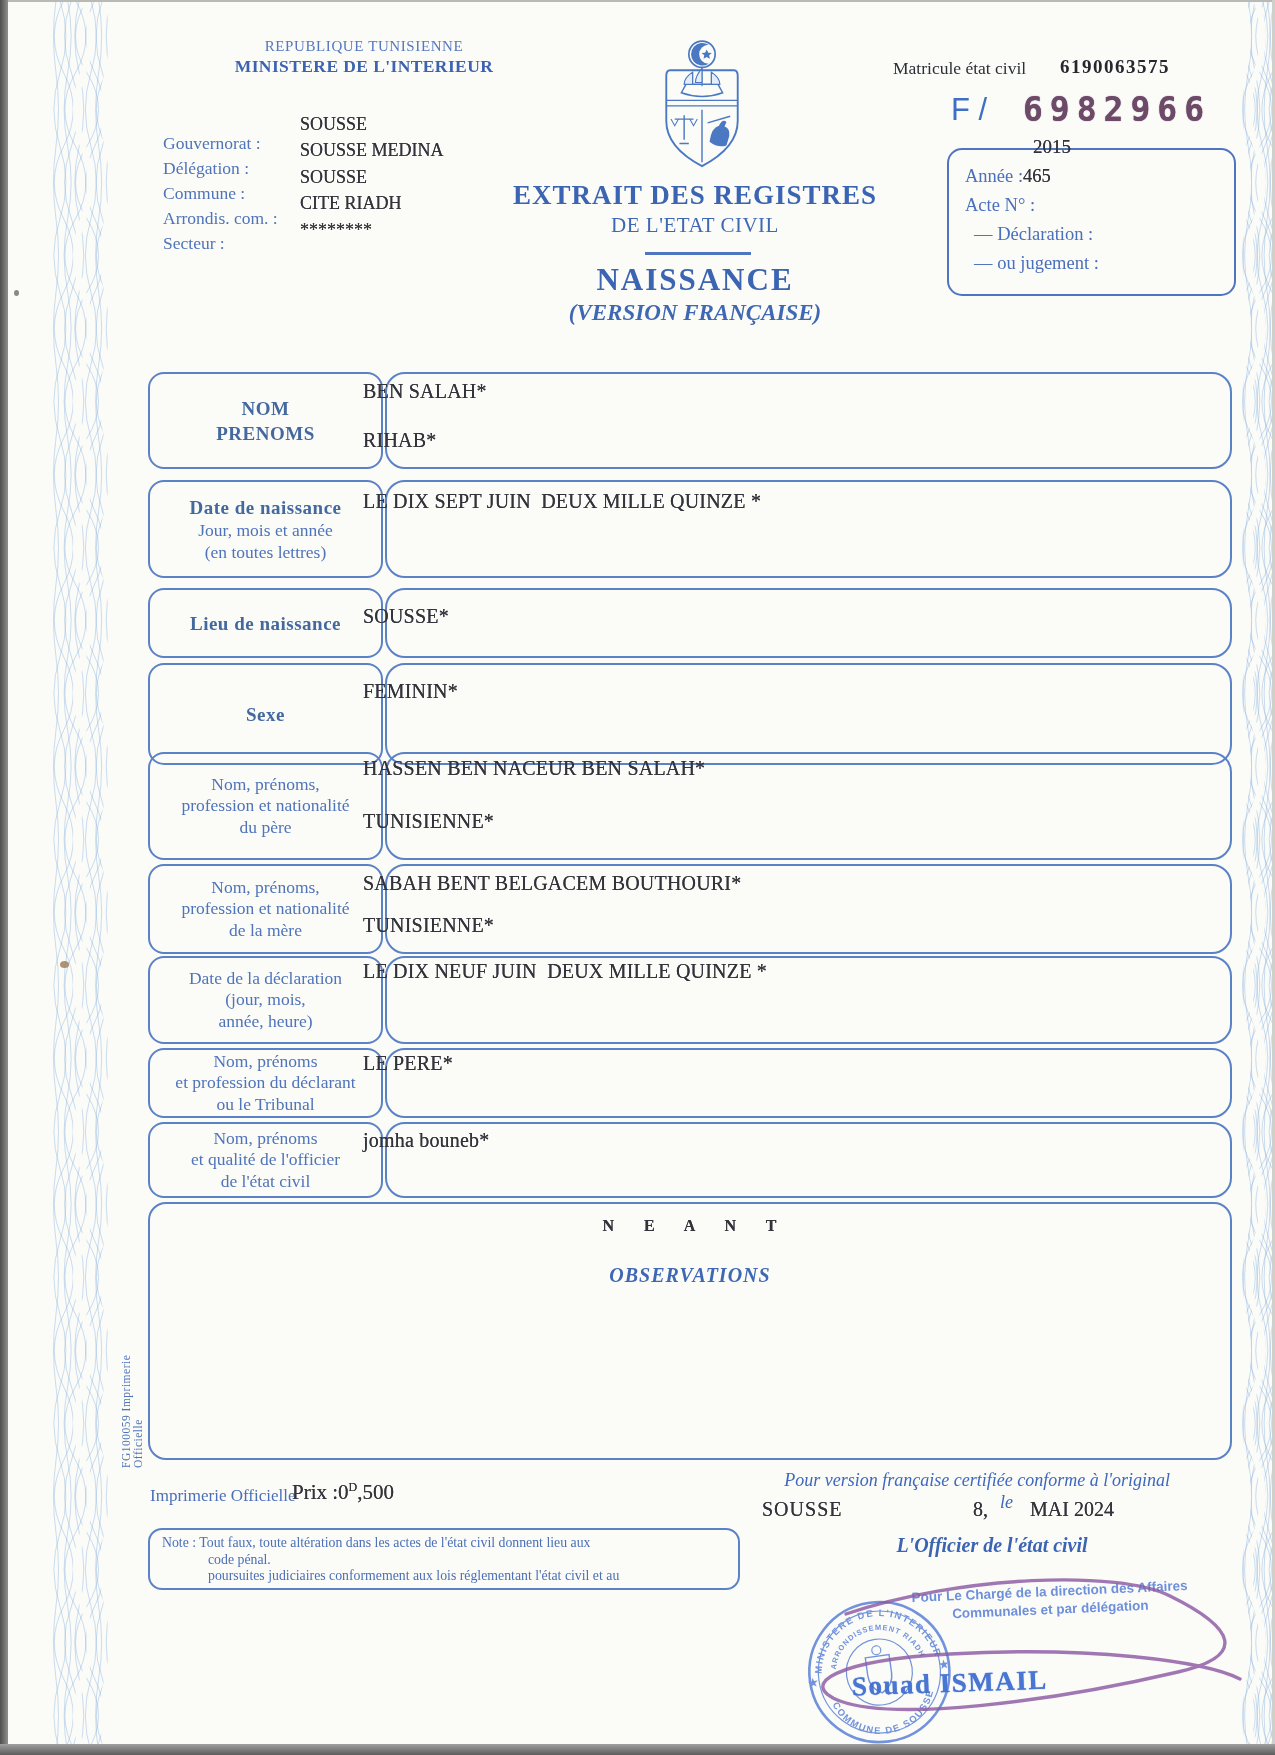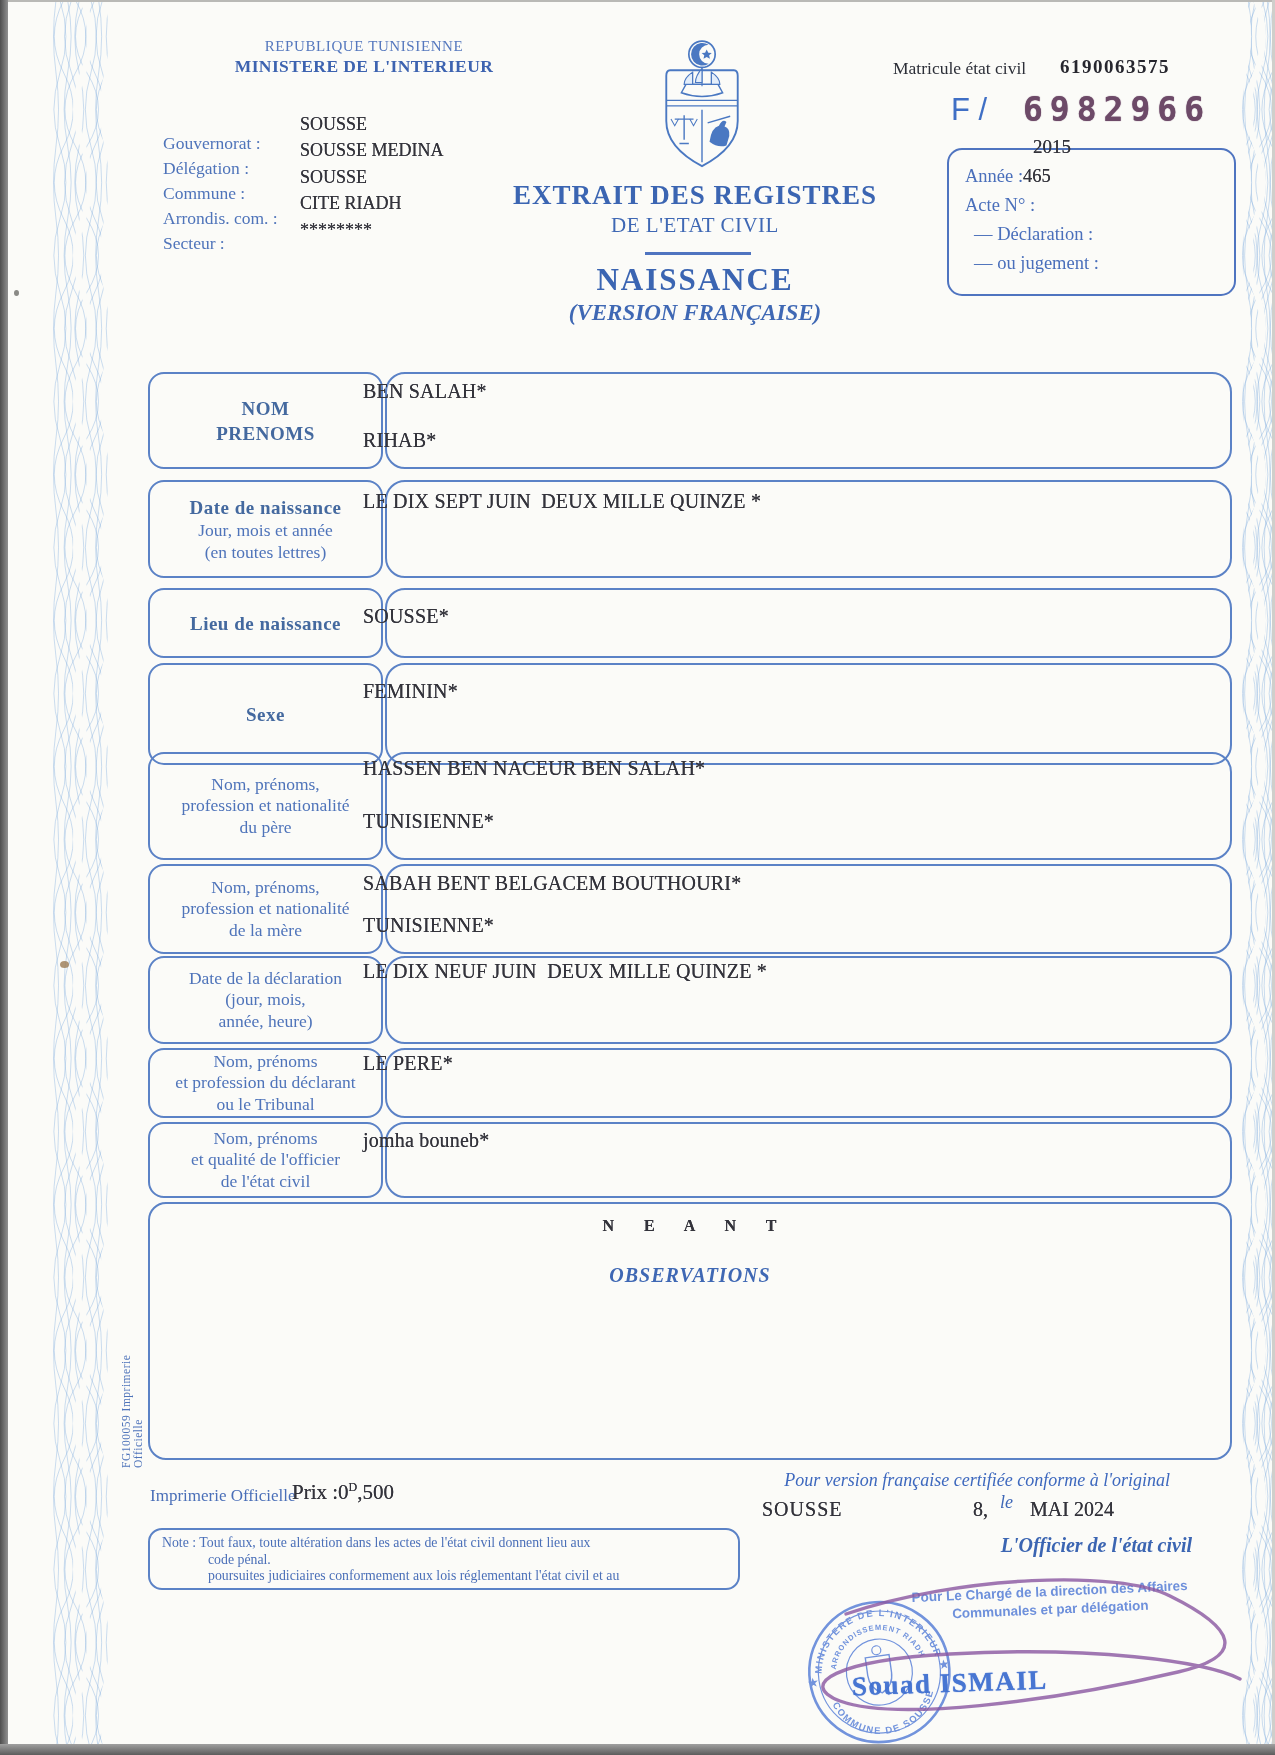--- a/index.html
+++ b/index.html
@@ -53,21 +53,21 @@
   .prix{position:absolute;left:292px;top:1480px;font-size:21px;}
   .prix sup{font-size:12px;}
   .note-box{position:absolute;left:148px;top:1528px;width:592px;height:62px;border:2.2px solid #5b82c6;border-radius:14px;
             box-sizing:border-box;padding:5px 12px 0 12px;font-size:13.8px;line-height:16.5px;color:#4a6fb8;}
   .note-box .ind{padding-left:46px;display:block;}
   .certify{position:absolute;left:700px;top:1470px;width:470px;text-align:right;font-size:18px;font-style:italic;color:#3d68be;}
   .city{position:absolute;left:762px;top:1498px;font-size:20px;letter-spacing:1px;}
   .day{position:absolute;left:973px;top:1498px;font-size:20px;}
   .le{position:absolute;left:1000px;top:1492px;font-size:18px;font-style:italic;color:#3f68b8;}
   .maidate{position:absolute;left:1030px;top:1498px;font-size:20px;}
-  .officer-title{position:absolute;left:792px;top:1534px;width:400px;text-align:right;font-size:20px;font-weight:bold;font-style:italic;color:#3b65b2;}
+  .officer-title{position:absolute;left:792px;top:1534px;width:400px;text-align:center;font-size:20px;font-weight:bold;font-style:italic;color:#3b65b2;}
   .deleg{position:absolute;left:850px;top:1583px;width:400px;text-align:center;font-size:13.5px;font-weight:bold;line-height:18px;
          color:#5b82d8;opacity:.88;transform:rotate(-2.5deg);font-family:"Liberation Sans",sans-serif;}
   .round-stamp{position:absolute;left:798px;top:1598px;opacity:.85;transform:rotate(-8deg);}
   .sig-svg{position:absolute;left:0;top:0;pointer-events:none;}
   .sig-name{position:absolute;left:852px;top:1668px;font-size:27px;font-weight:bold;letter-spacing:1.5px;color:#3f6fd0;
             transform:rotate(-2deg);opacity:.95;text-shadow:0 0 1px #3f6fd0;}
 </style>
 </head>
 <body>
 

